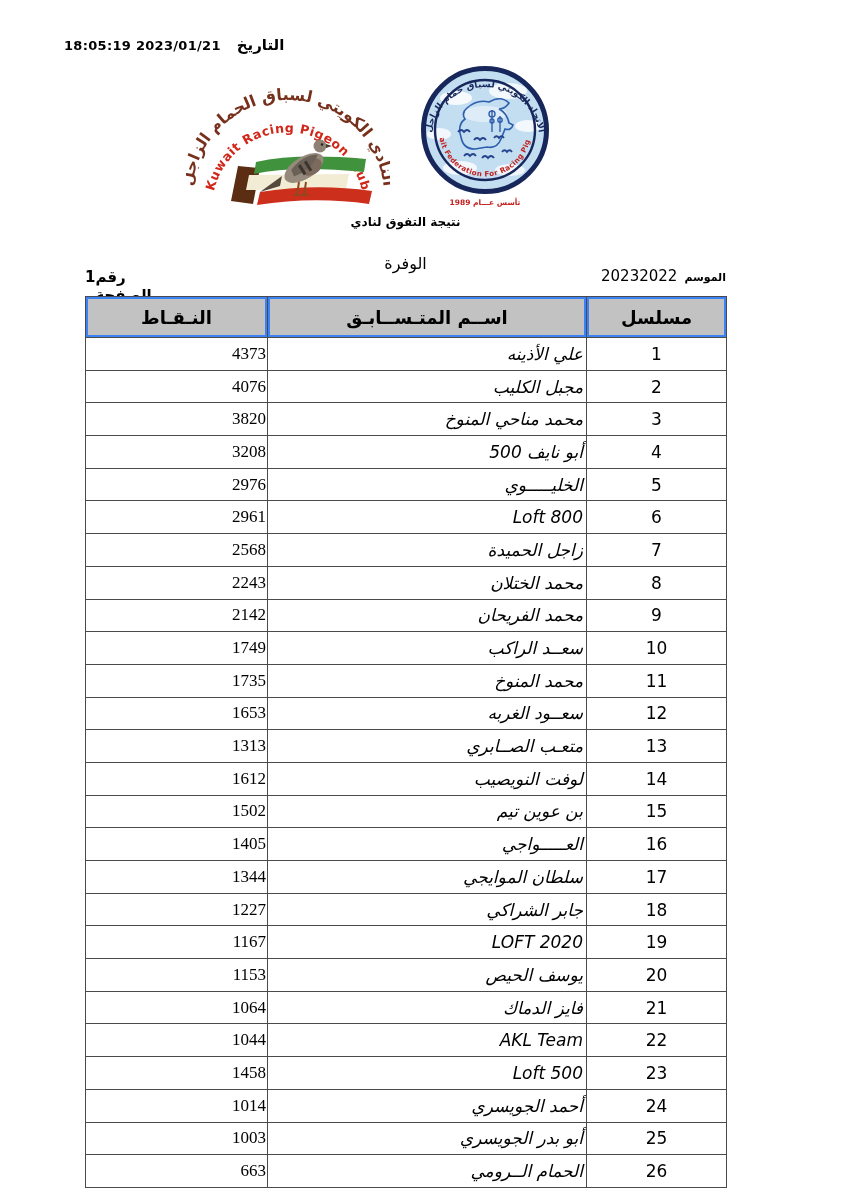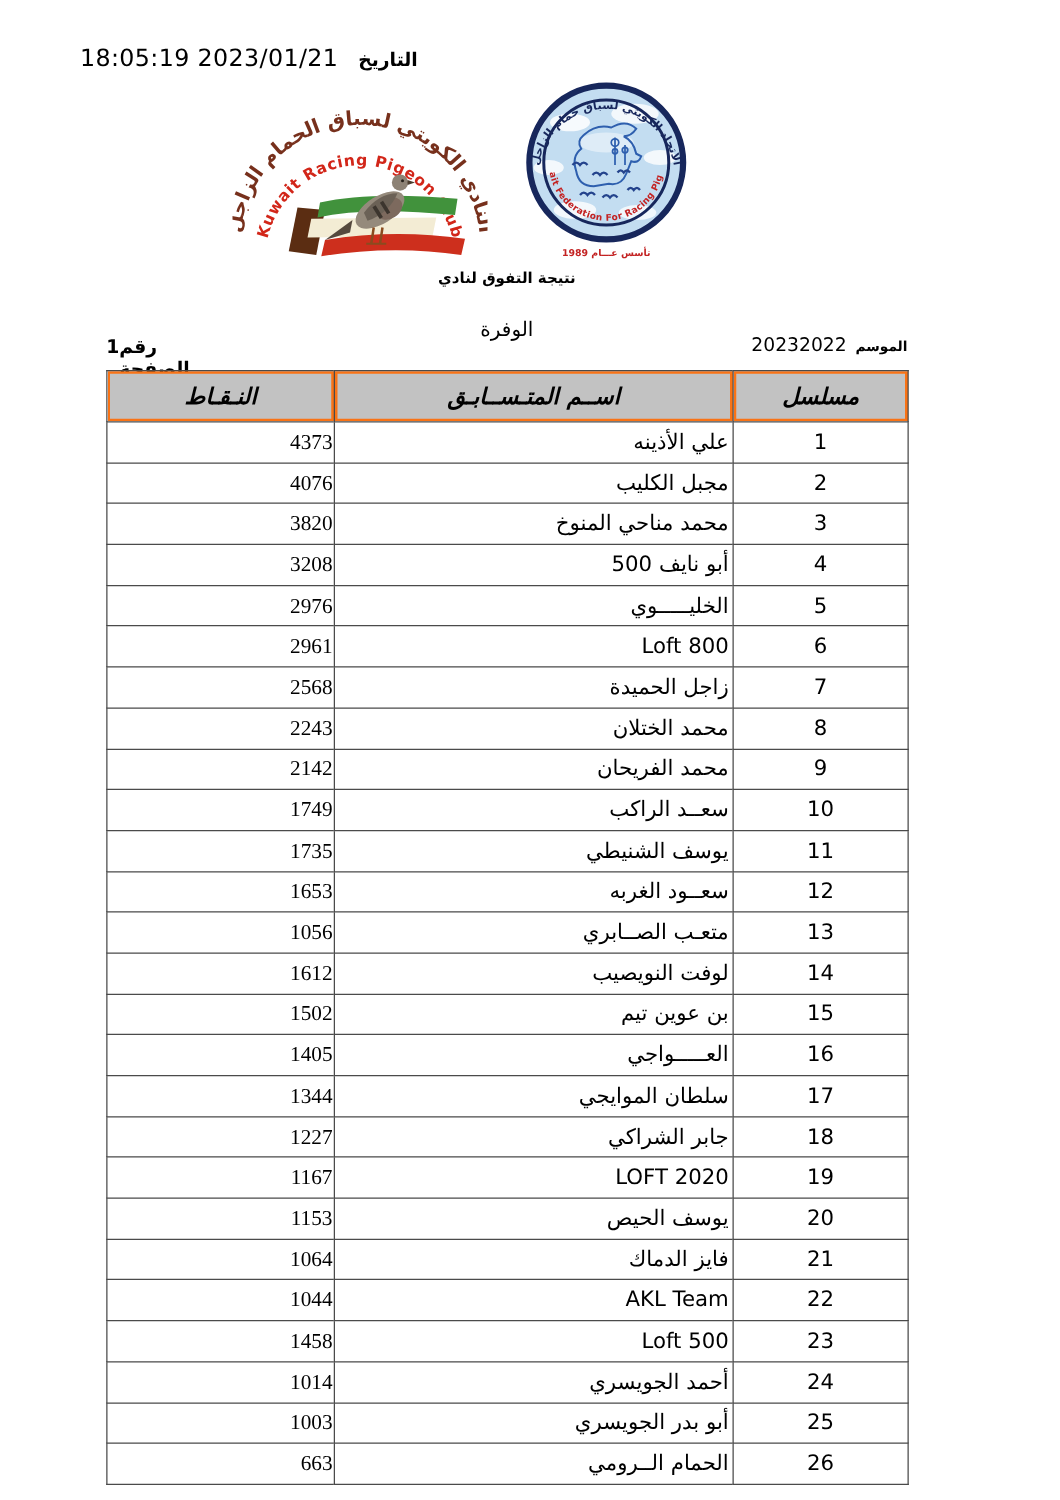--- a/index.html
+++ b/index.html
@@ -3,21 +3,21 @@
 <meta charset="utf-8">
 <style>
   html,body { margin:0; padding:0; background:#fff; }
   .page {
     position:relative; width:848px; height:1200px; background:#ffffff;
     font-family:"DejaVu Sans", sans-serif; color:#000; overflow:hidden;
   }
 
   
   .date-row { position:absolute; top:36px; left:64px; display:flex; align-items:baseline; gap:16px; direction:ltr; }
-  .date-value { font-size:19px; letter-spacing:0.3px; }
+  .date-value { font-size:13px; letter-spacing:0.3px;font-weight:bold; }
   .date-label { font-size:15px; font-weight:bold; }
 
   
   .logo-left  { position:absolute; left:186px; top:74px; width:204px; height:138px; }
   .logo-right { position:absolute; left:416px; top:64px; width:138px; height:148px; }
   .ar-arc  { font-size:16px; font-weight:bold; fill:var(--club-arc-arabic); }
   .en-arc  { font-size:12.5px; font-weight:bold; fill:var(--club-arc-english); letter-spacing:0.6px; }
   .fed-ring   { fill:var(--federation-sky); stroke:var(--federation-navy); }
   .fed-inner  { fill:none; stroke:var(--federation-navy); }
   .fed-ar     { font-size:9px; font-weight:bold; fill:var(--federation-navy); }
@@ -35,29 +35,29 @@
 
   
   .results {
     position:absolute; top:296px; left:85px; width:641px;
     border-collapse:collapse; direction:rtl; table-layout:fixed;
   }
   .results col.c-serial { width:140px; }
   .results col.c-name   { width:319px; }
   .results col.c-points { width:182px; }
   .results th, .results td { border:1px solid var(--border); overflow:hidden; }
-  .results th { height:36px; padding:2px; background:#f97316;font-style:italic; }
+  .results th { height:36px; padding:2px; background:#3b82f6; }
   .hdr-fill {
     background:var(--header-fill); width:100%; height:100%; box-sizing:border-box;
     display:flex; align-items:center; justify-content:center;
     font-weight:bold; font-size:18px;
   }
   .results td { height:29.7px; }
   td.cell-serial { text-align:center; font-size:17px; }
-  td.cell-name   { text-align:right; padding-right:3px; padding-left:6px; font-size:17px; white-space:nowrap; }
+  td.cell-name   { text-align:right; padding-right:3px; padding-left:6px; font-size:17px; white-space:nowrap;font-style:italic; }
   td.cell-points { font-size:17px;font-family:Liberation Serif, serif; }
 </style>
 </head>
 <body>
 
 <div class="page">
 
   <div class="date-row">
     <span class="date-value">18:05:19 2023/01/21</span>
     <span class="date-label">التاريخ</span>
@@ -224,32 +224,32 @@
       <td class="cell-name">محمد الفريحان</td>
       <td class="cell-points">2142</td>
     </tr>
         <tr>
       <td class="cell-serial">10</td>
       <td class="cell-name">سعــد الراكب</td>
       <td class="cell-points">1749</td>
     </tr>
         <tr>
       <td class="cell-serial">11</td>
-      <td class="cell-name">يوسف الشنيطي</td>
+      <td class="cell-name">محمد المنوخ</td>
       <td class="cell-points">1735</td>
     </tr>
         <tr>
       <td class="cell-serial">12</td>
       <td class="cell-name">سعــود الغربه</td>
       <td class="cell-points">1653</td>
     </tr>
         <tr>
       <td class="cell-serial">13</td>
       <td class="cell-name">متعـب الصــابري</td>
-      <td class="cell-points">1056</td>
+      <td class="cell-points">1313</td>
     </tr>
         <tr>
       <td class="cell-serial">14</td>
       <td class="cell-name">لوفت النويصيب</td>
       <td class="cell-points">1612</td>
     </tr>
         <tr>
       <td class="cell-serial">15</td>
       <td class="cell-name">بن عوين تيم</td>
       <td class="cell-points">1502</td>

